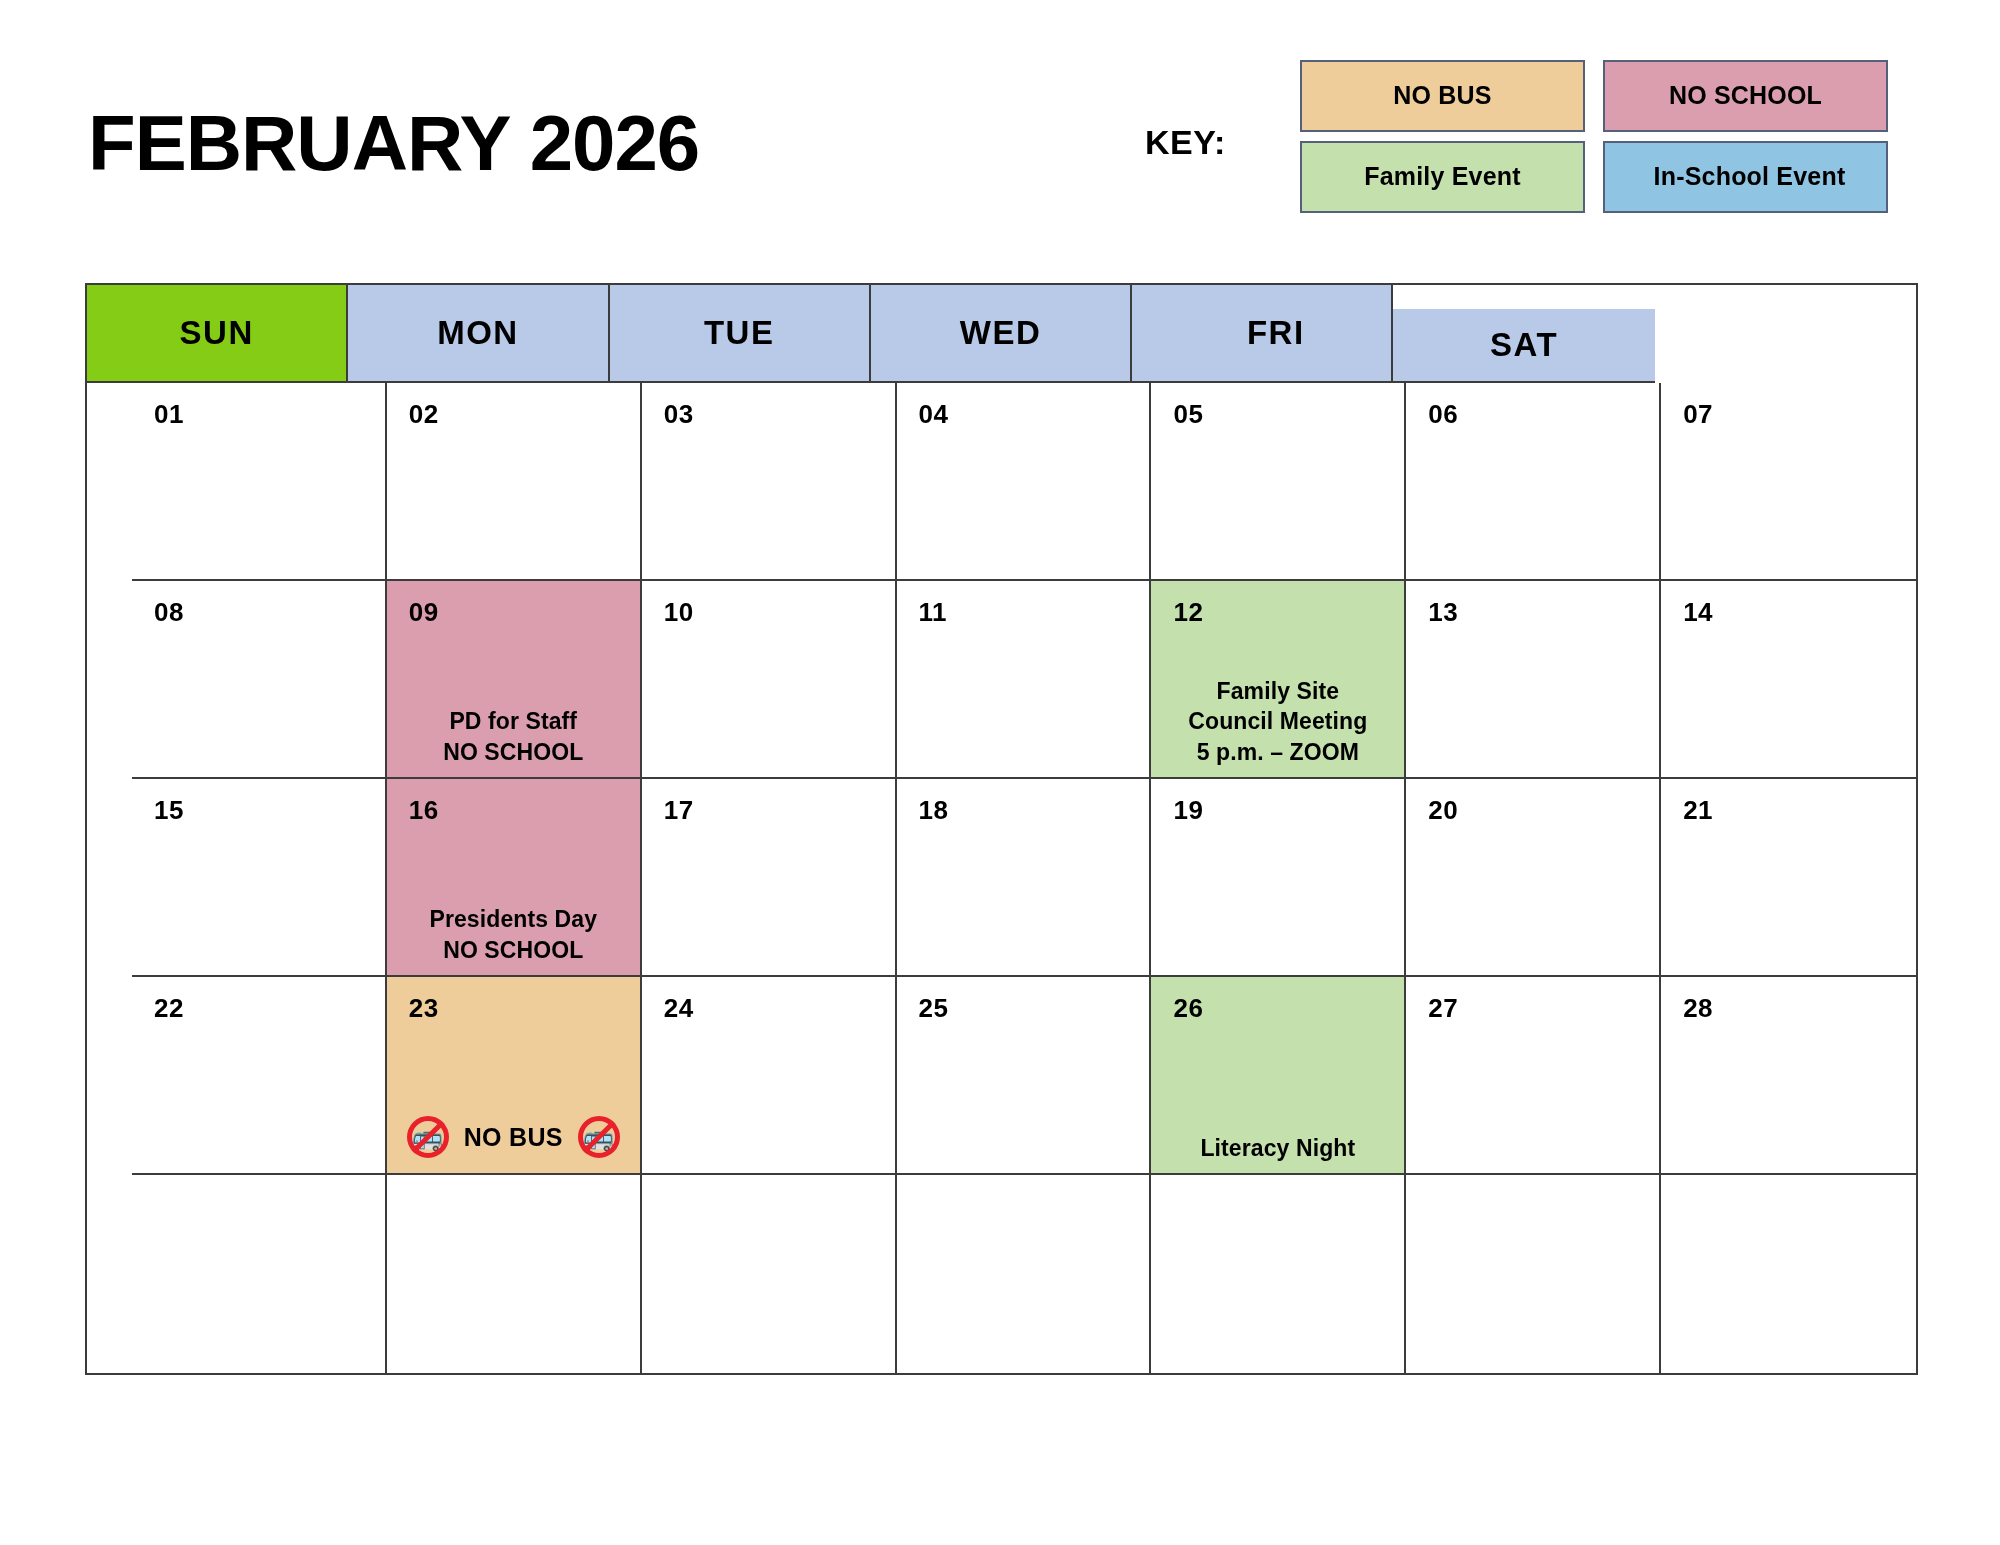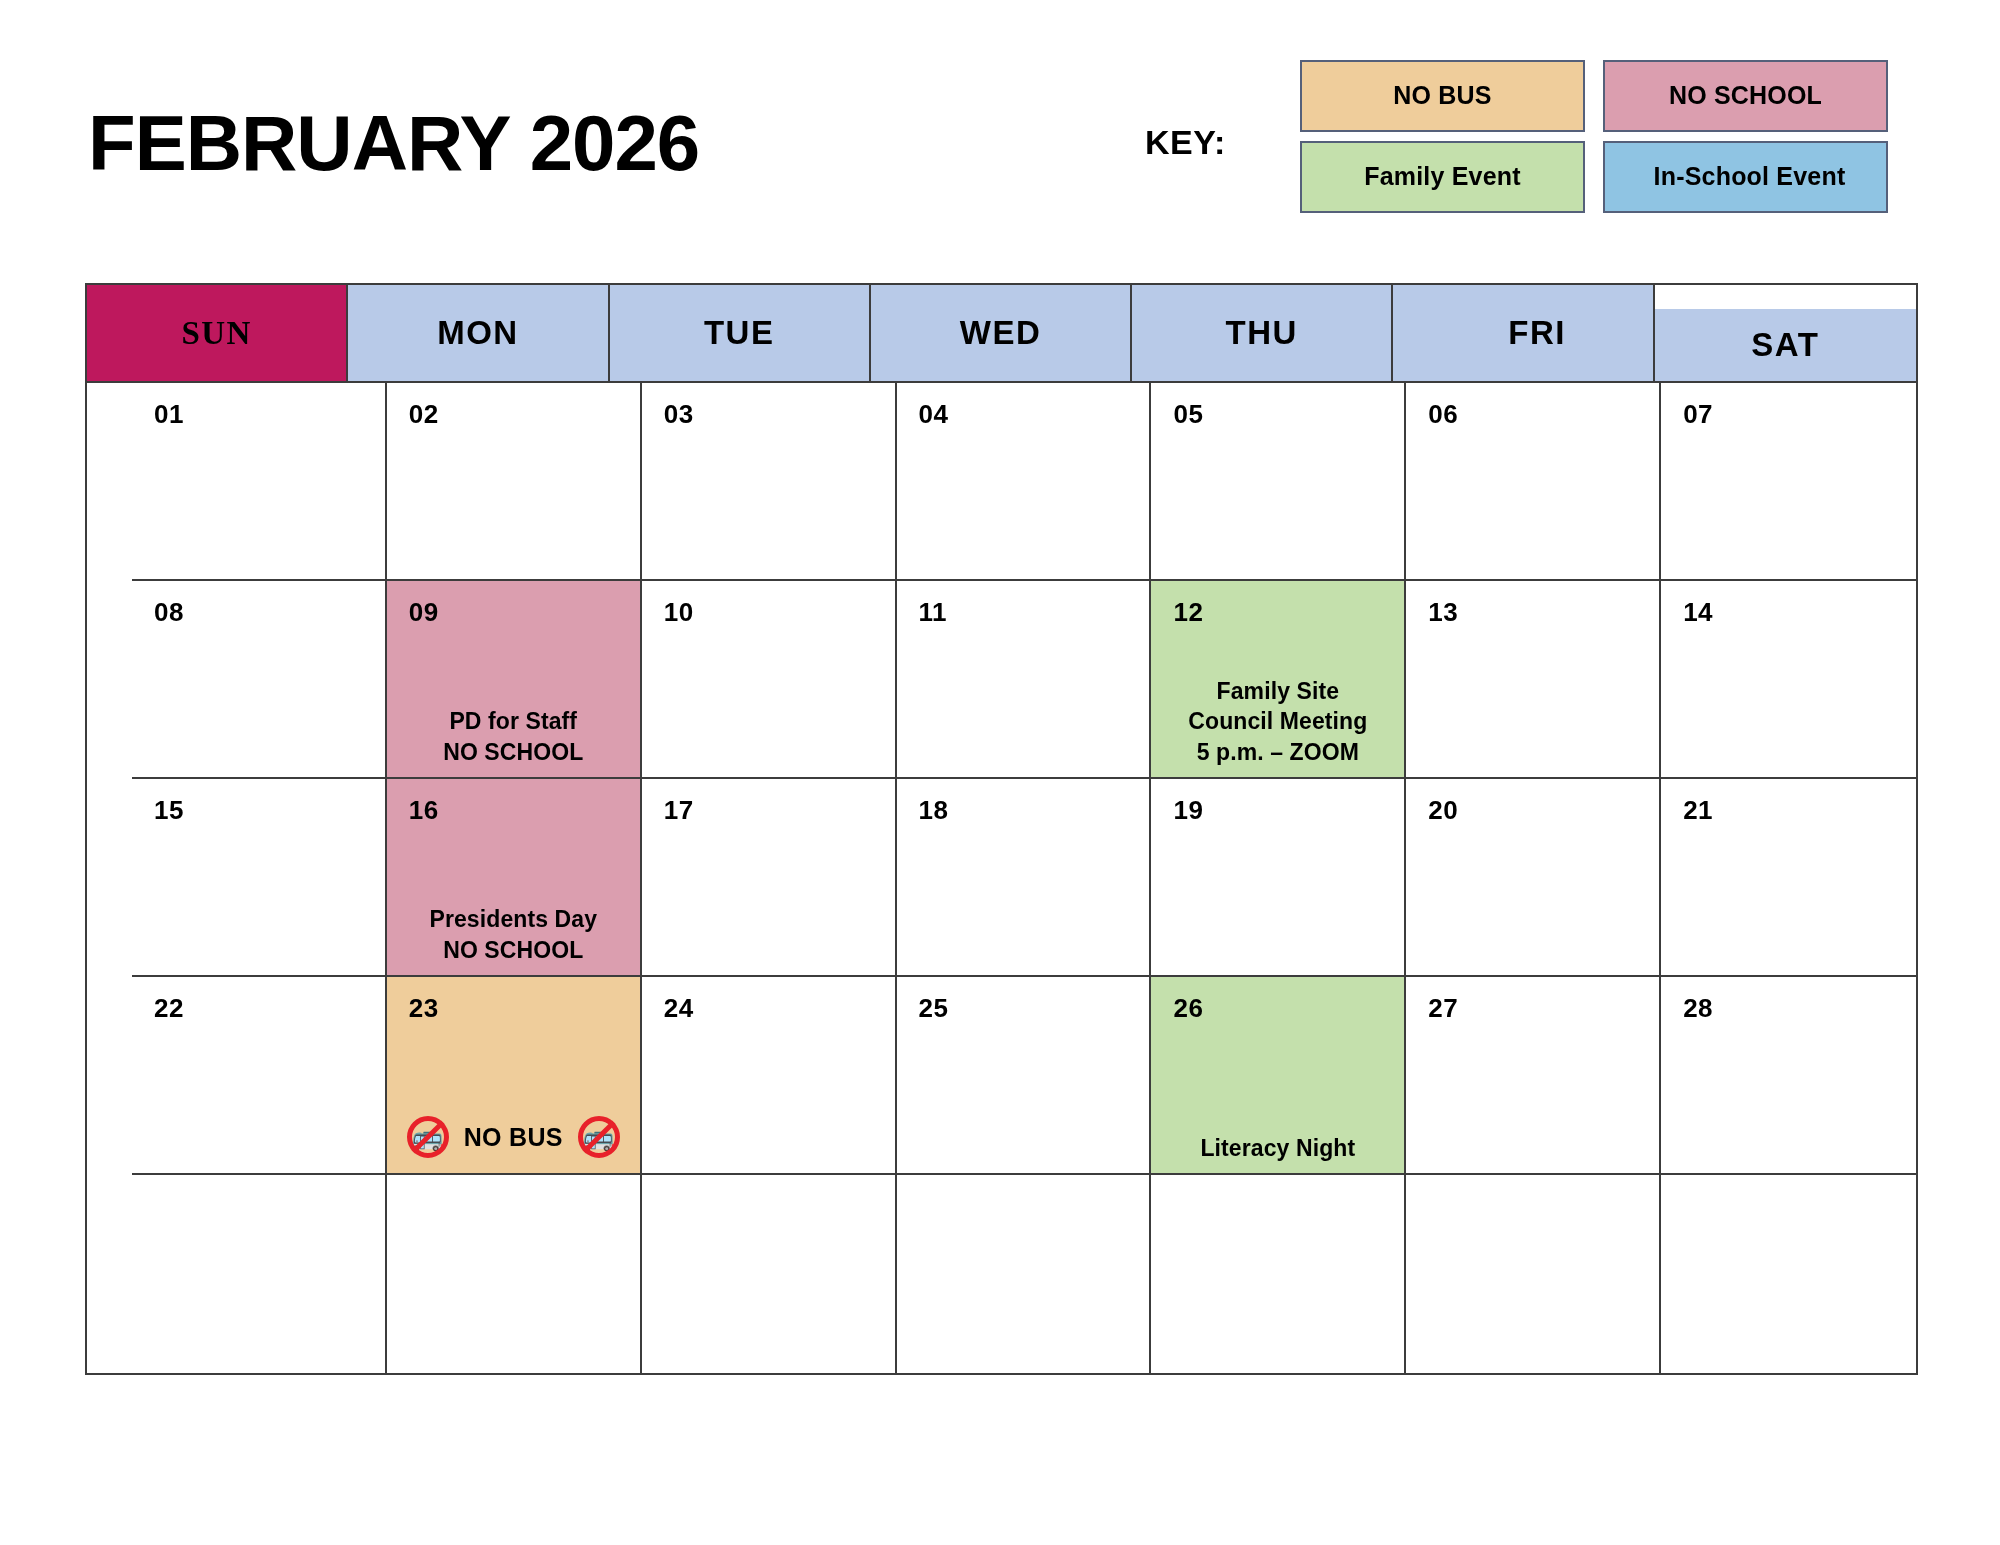--- a/index.html
+++ b/index.html
@@ -218,25 +218,24 @@
           <span>Family Event</span>
         </div>
         <div class="legend-box" style="background: rgb(143, 196, 227); padding-left: 8px;">
           <span>In-School Event</span>
         </div>
       </div>
   </div>
 
   <div class="calendar">
     <div class="cal-head" id="cal-head">
-        <div class="dow" style="background: #be185d; font-family: Liberation Serif, serif;">SUN</div>
+        <div class="dow" style="background: #84cc16;">SUN</div>
         <div class="dow" style="background: rgb(184, 202, 232);">MON</div>
         <div class="dow" style="background: rgb(184, 202, 232);">TUE</div>
         <div class="dow" style="background: rgb(184, 202, 232);">WED</div>
-        <div class="dow" style="background: rgb(184, 202, 232);">THU</div>
         <div class="dow" style="background: rgb(184, 202, 232); padding-left: 28px;">FRI</div>
         <div class="dow" style="background: rgb(184, 202, 232); margin-top: 24px;">SAT</div>
       </div>
     <div class="cal-body" id="cal-body">
         <div class="day">
           <div class="day-num">01</div>
         </div>
         <div class="day">
           <div class="day-num">02</div>
         </div>

